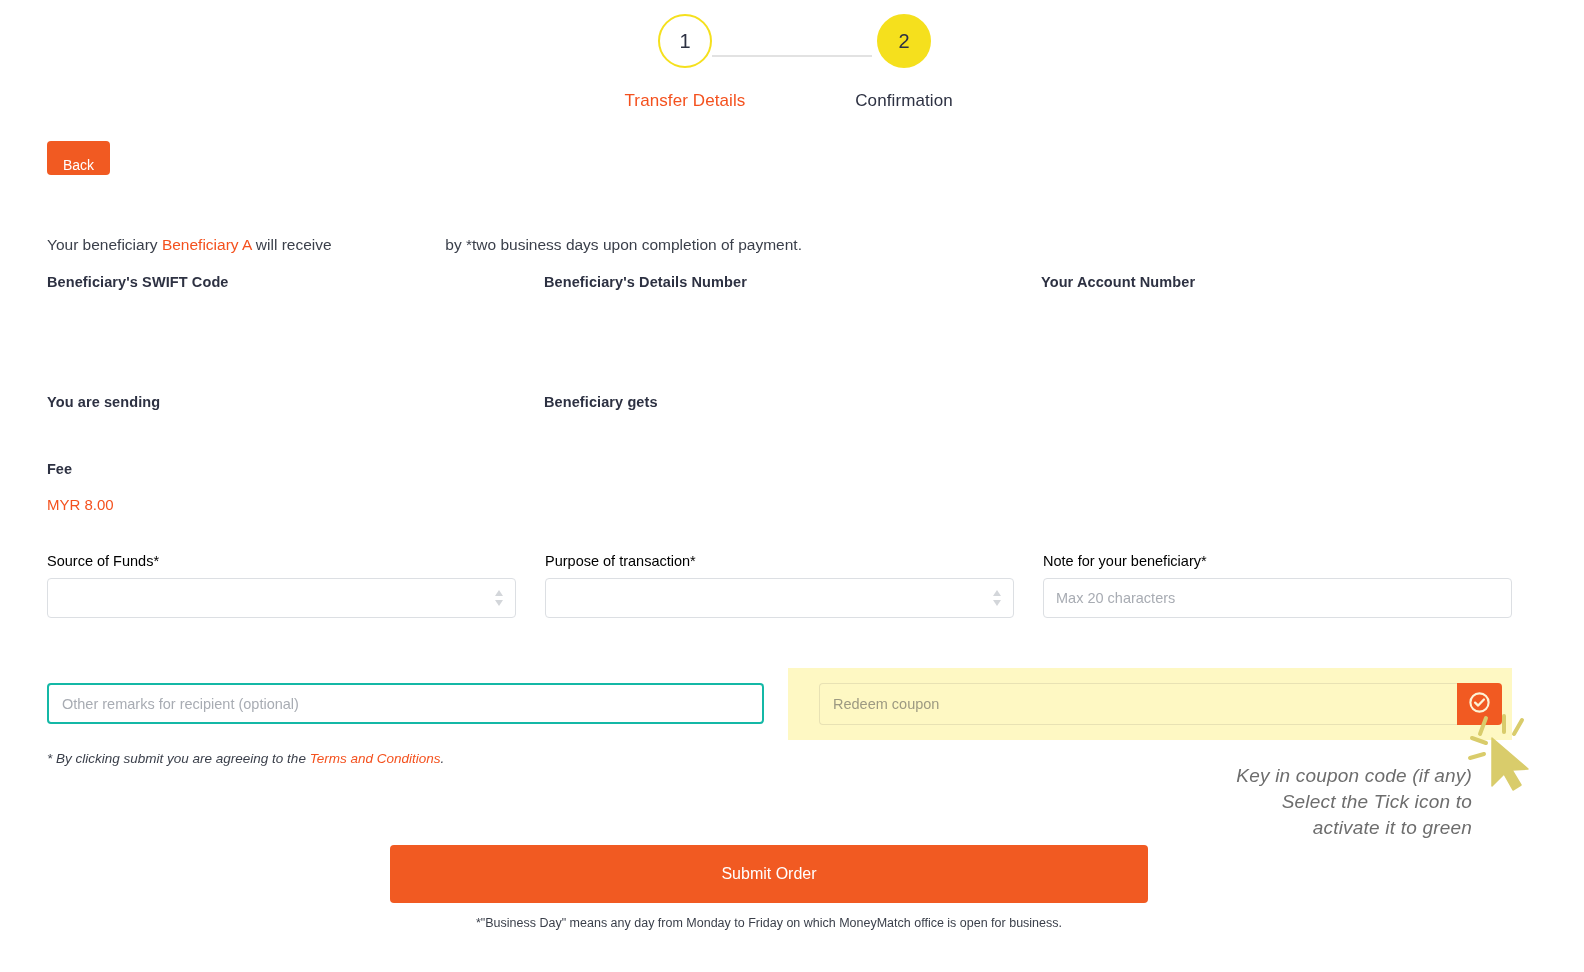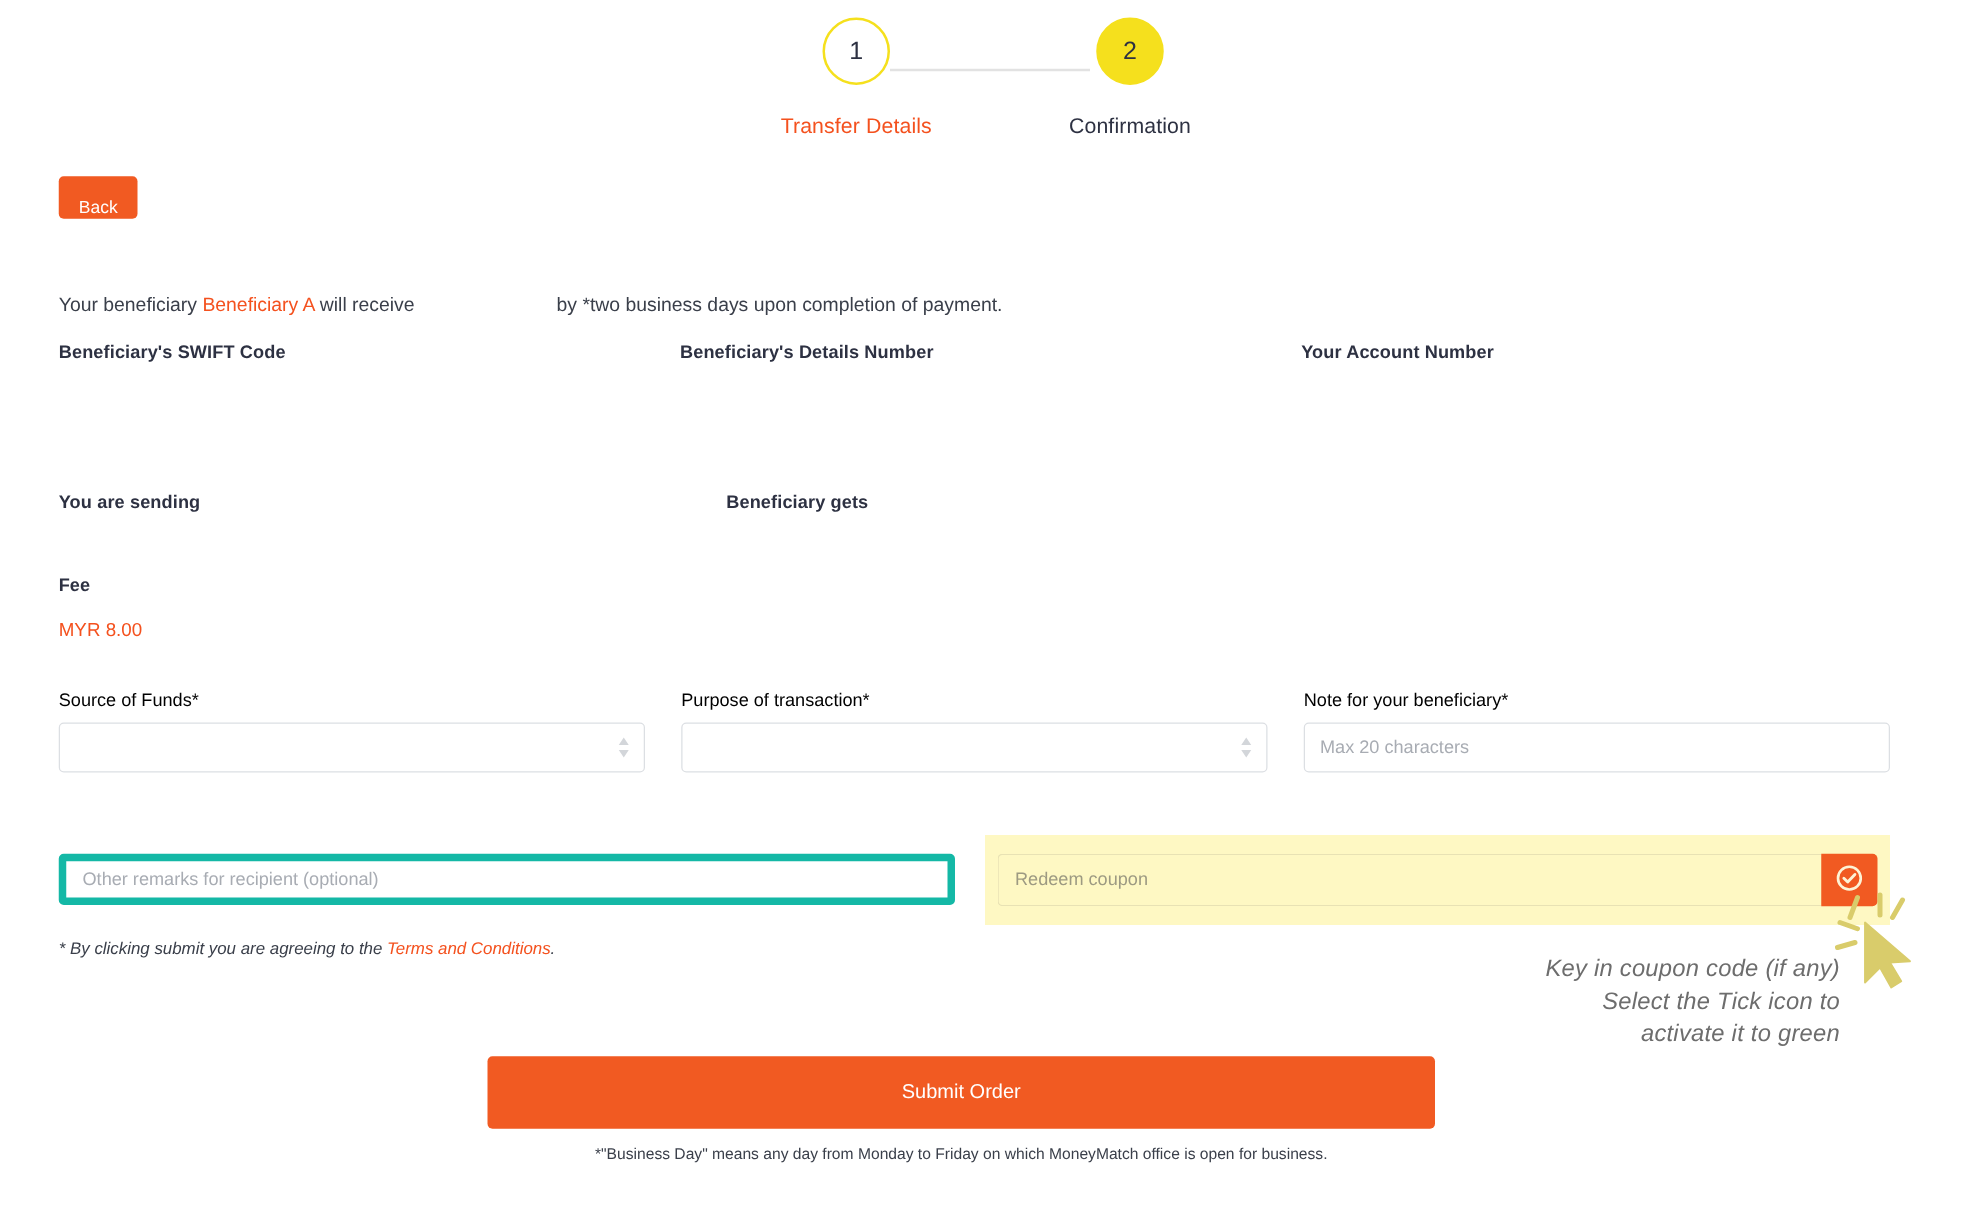--- a/index.html
+++ b/index.html
@@ -104,21 +104,21 @@
   .detail-grid {
     position: absolute;
     left: 47px;
     top: 274px;
     width: 1490px;
   }
   .detail-row {
     display: flex;
     width: 100%;
   }
-  .detail-row.row-2 { margin-top: 72px; gap: 37px; }
+  .detail-row.row-2 { margin-top: 72px; }
   .detail-col {
     width: 497px;
     box-sizing: border-box;
   }
   .detail-col.c1 { width: 497px; }
   .detail-col.c2 { width: 497px; }
   .detail-col.c3 { width: 496px; }
   .detail-label {
     font-size: 14.5px;
     font-weight: bold;
@@ -197,21 +197,21 @@
   .control::placeholder { color: #a8acb3; }
 
   
   .remarks-input {
     position: absolute;
     left: 47px;
     top: 683px;
     width: 717px;
     height: 41px;
     box-sizing: border-box;
-    border: 6px solid #14b8a6;
+    border: 2px solid #14b8a6;
     border-radius: 4px;
     background: #ffffff;
     font-size: 14.5px;
     font-family: "Liberation Sans", sans-serif;
     color: #3a3f4a;
     padding: 0 13px;
     outline: none;
   }
   .remarks-input::placeholder { color: #a8acb3; }
 
@@ -237,20 +237,21 @@
     box-sizing: border-box;
     border: 1px solid #e8e2b4;
     border-right: none;
     border-radius: 4px 0 0 4px;
     background: #FEF8C3;
     font-size: 14.5px;
     font-family: "Liberation Sans", sans-serif;
     color: #3a3f4a;
     padding: 0 13px;
     outline: none;
+    margin-left: 21px;
   }
   .coupon-input::placeholder { color: #9d9a82; }
   .coupon-btn {
     width: 45px;
     height: 42px;
     background: #F15A22;
     border: none;
     border-radius: 0 4px 4px 0;
     display: flex;
     align-items: center;

